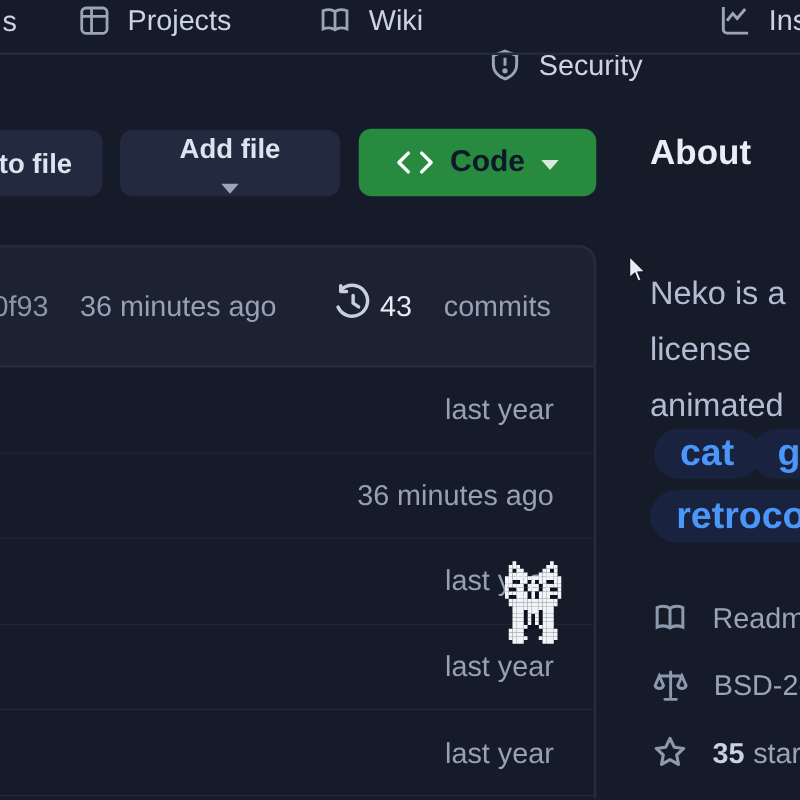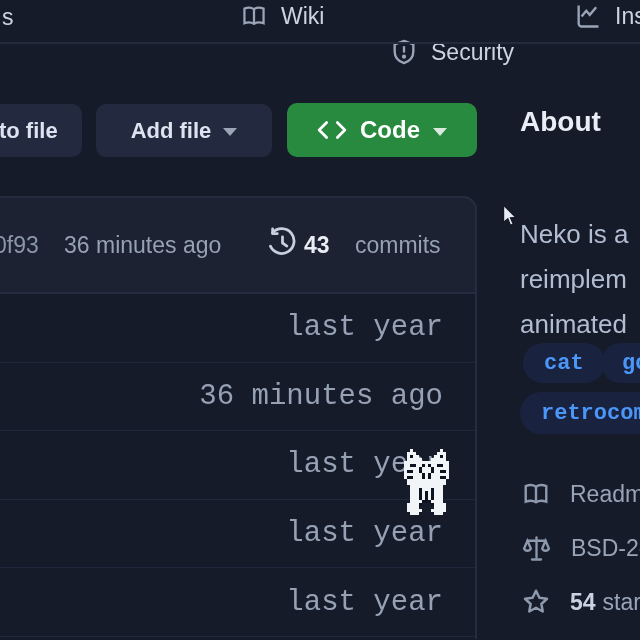--- a/index.html
+++ b/index.html
@@ -17,59 +17,59 @@
   .nav-item svg{flex:0 0 auto;}
   #nav-partial{position:absolute;left:2px;top:1px;font-size:23px;color:#ccd4e1;height:32px;display:flex;align-items:center;}
   #nav-divider{position:absolute;left:0;top:42px;width:640px;height:2px;background:#232a3c;}
   
   .btn{
     position:absolute;top:104px;height:53px;border-radius:10px;background:#232a40;
     color:#dde4ef;font-size:22px;font-weight:600;display:flex;align-items:center;
     justify-content:center;gap:12px;box-sizing:border-box;white-space:nowrap;
   }
   #btn-goto{left:-62px;width:144px;}
-  #btn-addfile{left:96px;width:176px;}
+  #btn-addfile{left:96px;width:176px;flex-direction:column;}
   .caret{width:0;height:0;border-left:7px solid transparent;border-right:7px solid transparent;
     border-top:8px solid #9aa5b8;margin-top:3px;}
   #btn-code{
     position:absolute;left:287px;top:103px;width:190px;height:54px;border-radius:10px;
-    background:#278a3e;color:#ffffff;font-size:24px;font-weight:600;
+    background:#278a3e;color:#0f172a;font-size:24px;font-weight:600;
     display:flex;align-items:center;justify-content:center;gap:13px;white-space:nowrap;
   }
   #btn-code .caret{border-top-color:#d9e9de;border-left-width:7px;border-right-width:7px;}
   
   #commit-bar{
     position:absolute;left:-20px;top:196px;width:497px;height:98px;box-sizing:border-box;
     background:#1c2231;border:2px solid #252c3f;border-top-right-radius:14px;
   }
   #commit-bar .v-center{position:absolute;top:50%;transform:translateY(-50%);white-space:nowrap;}
   #commit-hash{left:12px;color:#8b96a9;font-size:23px;}
   #commit-time{left:82px;color:#96a1b4;font-size:23px;}
   #history-icon{left:284px;color:#c7d0dd;}
-  #commit-count{left:322px;color:#e8edf4;font-size:23px;font-weight:700;}
+  #commit-count{left:322px;color:#e8edf4;font-size:23px;font-weight:400;}
   #commit-label{left:373px;color:#96a1b4;font-size:23px;}
   
   #file-table{
     position:absolute;left:-20px;top:294px;width:497px;height:345px;box-sizing:border-box;
     border-right:2px solid #252c3f;
   }
   .file-row{
     height:68.6px;box-sizing:border-box;border-bottom:1.5px solid #20273a;
     display:flex;align-items:center;justify-content:flex-end;padding-right:32px;
     cursor:pointer;
   }
-  .file-row .row-time{color:#96a1b4;font-size:29px;white-space:nowrap;font-family:Liberation Mono, monospace;}
+  .file-row .row-time{color:#96a1b4;font-size:23px;white-space:nowrap;}
   
   #about-title{position:absolute;left:520px;top:106px;font-size:28px;font-weight:700;color:#e9eef6;white-space:nowrap;}
   #about-desc{position:absolute;left:520px;top:176px;font-size:26px;line-height:45px;color:#b2bdd1;margin-top:36px;}
   #about-desc div{white-space:nowrap;}
   .topic{
     position:absolute;height:40px;border-radius:21px;background:#19233f;color:#4b96f9;
-    font-size:22px;font-weight:600;display:flex;align-items:center;padding:0 21px;
-    white-space:nowrap;cursor:pointer;font-family:Liberation Mono, monospace;
+    font-size:30px;font-weight:600;display:flex;align-items:center;padding:0 21px;
+    white-space:nowrap;cursor:pointer;
   }
   #topic-cat{left:523px;top:343px;}
   #topic-go{left:601px;top:343px;}
   #topic-retro{left:520px;top:392px;height:42px;border-radius:22px;}
   .meta-row{
     position:absolute;left:521px;height:32px;display:flex;align-items:center;gap:19px;
     color:#99a4b7;font-size:23px;white-space:nowrap;cursor:pointer;
   }
   .meta-row svg{color:#8d99ac;flex:0 0 auto;}
   #meta-readme{top:478px;}
@@ -80,22 +80,30 @@
   #neko-sprite{position:absolute;left:404px;top:449px;width:3px;height:3px;z-index:5;}
   #mouse-cursor{position:absolute;left:502px;top:204px;z-index:6;}
 </style>
 </head>
 <body>
 
 <div id="stage">
 
   <div id="nav-partial">s</div>
 
-
-  <div class="nav-item" style="left:240px;">
+  <div class="nav-item" style="left:62px;">
+    <svg width="27" height="27" viewBox="0 0 24 24" fill="none" stroke="#9aa5b8" stroke-width="2">
+      <rect x="3" y="3" width="18" height="18" rx="3"></rect>
+      <line x1="3" y1="9" x2="21" y2="9"></line>
+      <line x1="10" y1="3" x2="10" y2="21"></line>
+    </svg>
+    <span>Projects</span>
+  </div>
+
+  <div class="nav-item" style="left:254px;">
     <svg width="28" height="27" viewBox="0 0 24 24" fill="none" stroke="#9aa5b8" stroke-width="2">
       <path d="M12 5.5C9.5 3.8 6.5 3.8 3.5 5v13c3-1.2 6-1.2 8.5.5 2.5-1.7 5.5-1.7 8.5-.5V5c-3-1.2-6-1.2-8.5.5z"></path>
       <line x1="12" y1="5.5" x2="12" y2="18.5"></line>
     </svg>
     <span>Wiki</span>
   </div>
 
   <div class="nav-item" style="left:390px;margin-top:36px;">
     <svg width="28" height="28" viewBox="0 0 24 24" fill="none" stroke="#9aa5b8" stroke-width="2">
       <path d="M12 2.5l8 3v6c0 5-3.5 8.5-8 10-4.5-1.5-8-5-8-10v-6z"></path>
@@ -162,21 +170,21 @@
       </div>
     <div class="file-row">
         <span class="row-time">last year</span>
       </div>
   </div>
 
   <div id="about-title">About</div>
 
   <div id="about-desc">
     <div>Neko is a</div>
-    <div>reimplem</div>
+    <div>license</div>
     <div>animated</div>
   </div>
 
   <div class="topic" id="topic-cat">cat</div>
   <div class="topic" id="topic-go">go</div>
   <div class="topic" id="topic-retro">retrocomputing</div>
 
   <div class="meta-row" id="meta-readme">
     <svg width="30" height="29" viewBox="0 0 24 24" fill="none" stroke="currentColor" stroke-width="2">
       <path d="M12 5.5C9.5 3.8 6.5 3.8 3.5 5v13c3-1.2 6-1.2 8.5.5 2.5-1.7 5.5-1.7 8.5-.5V5c-3-1.2-6-1.2-8.5.5z"></path>
@@ -193,21 +201,21 @@
       <path d="M19 6l-2.6 6a2.8 2.8 0 0 0 5.2 0z"></path>
       <line x1="8.5" y1="20.5" x2="15.5" y2="20.5"></line>
     </svg>
     <span>BSD-2-Clause license</span>
   </div>
 
   <div class="meta-row" id="meta-stars">
     <svg width="30" height="30" viewBox="0 0 24 24" fill="none" stroke="currentColor" stroke-width="2" stroke-linejoin="round">
       <path d="M12 3l2.7 5.6 6.1.8-4.5 4.2 1.1 6-5.4-3-5.4 3 1.1-6L3.2 9.4l6.1-.8z"></path>
     </svg>
-    <span><span id="stars-count">54</span><span>stars</span></span>
+    <span><span id="stars-count">35</span><span>stars</span></span>
   </div>
 
   <div id="neko-sprite" style="width: 3px; height: 3px; box-shadow: rgb(242, 245, 248) 6px 0px 0px 0px, rgb(242, 245, 248) 36px 0px 0px 0px, rgb(242, 245, 248) 3px 3px 0px 0px, rgb(242, 245, 248) 6px 3px 0px 0px, rgb(242, 245, 248) 9px 3px 0px 0px, rgb(242, 245, 248) 33px 3px 0px 0px, rgb(242, 245, 248) 36px 3px 0px 0px, rgb(242, 245, 248) 39px 3px 0px 0px, rgb(242, 245, 248) 3px 6px 0px 0px, rgb(13, 18, 32) 6px 6px 0px 0px, rgb(242, 245, 248) 9px 6px 0px 0px, rgb(242, 245, 248) 12px 6px 0px 0px, rgb(242, 245, 248) 30px 6px 0px 0px, rgb(242, 245, 248) 33px 6px 0px 0px, rgb(13, 18, 32) 36px 6px 0px 0px, rgb(242, 245, 248) 39px 6px 0px 0px, rgb(242, 245, 248) 3px 9px 0px 0px, rgb(242, 245, 248) 6px 9px 0px 0px, rgb(242, 245, 248) 9px 9px 0px 0px, rgb(242, 245, 248) 12px 9px 0px 0px, rgb(242, 245, 248) 15px 9px 0px 0px, rgb(242, 245, 248) 27px 9px 0px 0px, rgb(242, 245, 248) 30px 9px 0px 0px, rgb(242, 245, 248) 33px 9px 0px 0px, rgb(242, 245, 248) 36px 9px 0px 0px, rgb(242, 245, 248) 39px 9px 0px 0px, rgb(242, 245, 248) 0px 12px 0px 0px, rgb(242, 245, 248) 3px 12px 0px 0px, rgb(242, 245, 248) 6px 12px 0px 0px, rgb(242, 245, 248) 9px 12px 0px 0px, rgb(242, 245, 248) 12px 12px 0px 0px, rgb(242, 245, 248) 15px 12px 0px 0px, rgb(242, 245, 248) 18px 12px 0px 0px, rgb(242, 245, 248) 21px 12px 0px 0px, rgb(242, 245, 248) 24px 12px 0px 0px, rgb(242, 245, 248) 27px 12px 0px 0px, rgb(242, 245, 248) 30px 12px 0px 0px, rgb(242, 245, 248) 33px 12px 0px 0px, rgb(242, 245, 248) 36px 12px 0px 0px, rgb(242, 245, 248) 39px 12px 0px 0px, rgb(242, 245, 248) 42px 12px 0px 0px, rgb(242, 245, 248) 0px 15px 0px 0px, rgb(242, 245, 248) 3px 15px 0px 0px, rgb(13, 18, 32) 6px 15px 0px 0px, rgb(13, 18, 32) 9px 15px 0px 0px, rgb(242, 245, 248) 12px 15px 0px 0px, rgb(242, 245, 248) 15px 15px 0px 0px, rgb(13, 18, 32) 18px 15px 0px 0px, rgb(242, 245, 248) 21px 15px 0px 0px, rgb(13, 18, 32) 24px 15px 0px 0px, rgb(242, 245, 248) 27px 15px 0px 0px, rgb(242, 245, 248) 30px 15px 0px 0px, rgb(13, 18, 32) 33px 15px 0px 0px, rgb(13, 18, 32) 36px 15px 0px 0px, rgb(242, 245, 248) 39px 15px 0px 0px, rgb(242, 245, 248) 42px 15px 0px 0px, rgb(242, 245, 248) 0px 18px 0px 0px, rgb(242, 245, 248) 3px 18px 0px 0px, rgb(242, 245, 248) 6px 18px 0px 0px, rgb(242, 245, 248) 9px 18px 0px 0px, rgb(242, 245, 248) 12px 18px 0px 0px, rgb(13, 18, 32) 15px 18px 0px 0px, rgb(242, 245, 248) 18px 18px 0px 0px, rgb(242, 245, 248) 21px 18px 0px 0px, rgb(242, 245, 248) 24px 18px 0px 0px, rgb(13, 18, 32) 27px 18px 0px 0px, rgb(242, 245, 248) 30px 18px 0px 0px, rgb(242, 245, 248) 33px 18px 0px 0px, rgb(242, 245, 248) 36px 18px 0px 0px, rgb(242, 245, 248) 39px 18px 0px 0px, rgb(242, 245, 248) 42px 18px 0px 0px, rgb(242, 245, 248) 0px 21px 0px 0px, rgb(13, 18, 32) 3px 21px 0px 0px, rgb(13, 18, 32) 6px 21px 0px 0px, rgb(242, 245, 248) 9px 21px 0px 0px, rgb(242, 245, 248) 12px 21px 0px 0px, rgb(13, 18, 32) 15px 21px 0px 0px, rgb(242, 245, 248) 18px 21px 0px 0px, rgb(242, 245, 248) 21px 21px 0px 0px, rgb(242, 245, 248) 24px 21px 0px 0px, rgb(13, 18, 32) 27px 21px 0px 0px, rgb(242, 245, 248) 30px 21px 0px 0px, rgb(242, 245, 248) 33px 21px 0px 0px, rgb(13, 18, 32) 36px 21px 0px 0px, rgb(13, 18, 32) 39px 21px 0px 0px, rgb(242, 245, 248) 42px 21px 0px 0px, rgb(242, 245, 248) 0px 24px 0px 0px, rgb(242, 245, 248) 3px 24px 0px 0px, rgb(242, 245, 248) 6px 24px 0px 0px, rgb(242, 245, 248) 9px 24px 0px 0px, rgb(242, 245, 248) 12px 24px 0px 0px, rgb(242, 245, 248) 15px 24px 0px 0px, rgb(13, 18, 32) 18px 24px 0px 0px, rgb(242, 245, 248) 21px 24px 0px 0px, rgb(13, 18, 32) 24px 24px 0px 0px, rgb(242, 245, 248) 27px 24px 0px 0px, rgb(242, 245, 248) 30px 24px 0px 0px, rgb(242, 245, 248) 33px 24px 0px 0px, rgb(242, 245, 248) 36px 24px 0px 0px, rgb(242, 245, 248) 39px 24px 0px 0px, rgb(242, 245, 248) 42px 24px 0px 0px, rgb(242, 245, 248) 0px 27px 0px 0px, rgb(13, 18, 32) 3px 27px 0px 0px, rgb(13, 18, 32) 6px 27px 0px 0px, rgb(242, 245, 248) 9px 27px 0px 0px, rgb(242, 245, 248) 12px 27px 0px 0px, rgb(242, 245, 248) 15px 27px 0px 0px, rgb(13, 18, 32) 18px 27px 0px 0px, rgb(242, 245, 248) 21px 27px 0px 0px, rgb(13, 18, 32) 24px 27px 0px 0px, rgb(242, 245, 248) 27px 27px 0px 0px, rgb(242, 245, 248) 30px 27px 0px 0px, rgb(242, 245, 248) 33px 27px 0px 0px, rgb(13, 18, 32) 36px 27px 0px 0px, rgb(13, 18, 32) 39px 27px 0px 0px, rgb(242, 245, 248) 42px 27px 0px 0px, rgb(242, 245, 248) 3px 30px 0px 0px, rgb(242, 245, 248) 6px 30px 0px 0px, rgb(242, 245, 248) 9px 30px 0px 0px, rgb(242, 245, 248) 12px 30px 0px 0px, rgb(242, 245, 248) 15px 30px 0px 0px, rgb(242, 245, 248) 18px 30px 0px 0px, rgb(242, 245, 248) 21px 30px 0px 0px, rgb(242, 245, 248) 24px 30px 0px 0px, rgb(242, 245, 248) 27px 30px 0px 0px, rgb(242, 245, 248) 30px 30px 0px 0px, rgb(242, 245, 248) 33px 30px 0px 0px, rgb(242, 245, 248) 36px 30px 0px 0px, rgb(242, 245, 248) 39px 30px 0px 0px, rgb(242, 245, 248) 3px 33px 0px 0px, rgb(242, 245, 248) 6px 33px 0px 0px, rgb(242, 245, 248) 9px 33px 0px 0px, rgb(242, 245, 248) 12px 33px 0px 0px, rgb(242, 245, 248) 15px 33px 0px 0px, rgb(242, 245, 248) 18px 33px 0px 0px, rgb(242, 245, 248) 21px 33px 0px 0px, rgb(242, 245, 248) 24px 33px 0px 0px, rgb(242, 245, 248) 27px 33px 0px 0px, rgb(242, 245, 248) 30px 33px 0px 0px, rgb(242, 245, 248) 33px 33px 0px 0px, rgb(242, 245, 248) 36px 33px 0px 0px, rgb(242, 245, 248) 39px 33px 0px 0px, rgb(242, 245, 248) 6px 36px 0px 0px, rgb(242, 245, 248) 9px 36px 0px 0px, rgb(242, 245, 248) 12px 36px 0px 0px, rgb(242, 245, 248) 15px 36px 0px 0px, rgb(242, 245, 248) 18px 36px 0px 0px, rgb(242, 245, 248) 21px 36px 0px 0px, rgb(242, 245, 248) 24px 36px 0px 0px, rgb(242, 245, 248) 27px 36px 0px 0px, rgb(242, 245, 248) 30px 36px 0px 0px, rgb(242, 245, 248) 33px 36px 0px 0px, rgb(242, 245, 248) 36px 36px 0px 0px, rgb(242, 245, 248) 6px 39px 0px 0px, rgb(242, 245, 248) 9px 39px 0px 0px, rgb(242, 245, 248) 12px 39px 0px 0px, rgb(13, 18, 32) 15px 39px 0px 0px, rgb(242, 245, 248) 18px 39px 0px 0px, rgb(242, 245, 248) 21px 39px 0px 0px, rgb(242, 245, 248) 24px 39px 0px 0px, rgb(13, 18, 32) 27px 39px 0px 0px, rgb(242, 245, 248) 30px 39px 0px 0px, rgb(242, 245, 248) 33px 39px 0px 0px, rgb(242, 245, 248) 36px 39px 0px 0px, rgb(242, 245, 248) 6px 42px 0px 0px, rgb(242, 245, 248) 9px 42px 0px 0px, rgb(242, 245, 248) 12px 42px 0px 0px, rgb(13, 18, 32) 15px 42px 0px 0px, rgb(242, 245, 248) 18px 42px 0px 0px, rgb(13, 18, 32) 21px 42px 0px 0px, rgb(242, 245, 248) 24px 42px 0px 0px, rgb(13, 18, 32) 27px 42px 0px 0px, rgb(242, 245, 248) 30px 42px 0px 0px, rgb(242, 245, 248) 33px 42px 0px 0px, rgb(242, 245, 248) 36px 42px 0px 0px, rgb(242, 245, 248) 6px 45px 0px 0px, rgb(242, 245, 248) 9px 45px 0px 0px, rgb(242, 245, 248) 12px 45px 0px 0px, rgb(13, 18, 32) 15px 45px 0px 0px, rgb(242, 245, 248) 18px 45px 0px 0px, rgb(13, 18, 32) 21px 45px 0px 0px, rgb(242, 245, 248) 24px 45px 0px 0px, rgb(13, 18, 32) 27px 45px 0px 0px, rgb(242, 245, 248) 30px 45px 0px 0px, rgb(242, 245, 248) 33px 45px 0px 0px, rgb(242, 245, 248) 36px 45px 0px 0px, rgb(242, 245, 248) 6px 48px 0px 0px, rgb(242, 245, 248) 9px 48px 0px 0px, rgb(242, 245, 248) 12px 48px 0px 0px, rgb(13, 18, 32) 15px 48px 0px 0px, rgb(242, 245, 248) 18px 48px 0px 0px, rgb(13, 18, 32) 21px 48px 0px 0px, rgb(242, 245, 248) 24px 48px 0px 0px, rgb(13, 18, 32) 27px 48px 0px 0px, rgb(242, 245, 248) 30px 48px 0px 0px, rgb(242, 245, 248) 33px 48px 0px 0px, rgb(242, 245, 248) 36px 48px 0px 0px, rgb(242, 245, 248) 6px 51px 0px 0px, rgb(242, 245, 248) 9px 51px 0px 0px, rgb(242, 245, 248) 12px 51px 0px 0px, rgb(242, 245, 248) 15px 51px 0px 0px, rgb(13, 18, 32) 18px 51px 0px 0px, rgb(13, 18, 32) 21px 51px 0px 0px, rgb(13, 18, 32) 24px 51px 0px 0px, rgb(242, 245, 248) 27px 51px 0px 0px, rgb(242, 245, 248) 30px 51px 0px 0px, rgb(242, 245, 248) 33px 51px 0px 0px, rgb(242, 245, 248) 36px 51px 0px 0px, rgb(242, 245, 248) 3px 54px 0px 0px, rgb(242, 245, 248) 6px 54px 0px 0px, rgb(242, 245, 248) 9px 54px 0px 0px, rgb(242, 245, 248) 12px 54px 0px 0px, rgb(13, 18, 32) 15px 54px 0px 0px, rgb(13, 18, 32) 27px 54px 0px 0px, rgb(242, 245, 248) 30px 54px 0px 0px, rgb(242, 245, 248) 33px 54px 0px 0px, rgb(242, 245, 248) 36px 54px 0px 0px, rgb(242, 245, 248) 39px 54px 0px 0px, rgb(242, 245, 248) 3px 57px 0px 0px, rgb(242, 245, 248) 6px 57px 0px 0px, rgb(242, 245, 248) 9px 57px 0px 0px, rgb(242, 245, 248) 12px 57px 0px 0px, rgb(242, 245, 248) 30px 57px 0px 0px, rgb(242, 245, 248) 33px 57px 0px 0px, rgb(242, 245, 248) 36px 57px 0px 0px, rgb(242, 245, 248) 39px 57px 0px 0px, rgb(242, 245, 248) 3px 60px 0px 0px, rgb(242, 245, 248) 6px 60px 0px 0px, rgb(242, 245, 248) 9px 60px 0px 0px, rgb(242, 245, 248) 12px 60px 0px 0px, rgb(242, 245, 248) 15px 60px 0px 0px, rgb(242, 245, 248) 27px 60px 0px 0px, rgb(242, 245, 248) 30px 60px 0px 0px, rgb(242, 245, 248) 33px 60px 0px 0px, rgb(242, 245, 248) 36px 60px 0px 0px, rgb(242, 245, 248) 39px 60px 0px 0px, rgb(242, 245, 248) 6px 63px 0px 0px, rgb(242, 245, 248) 9px 63px 0px 0px, rgb(242, 245, 248) 12px 63px 0px 0px, rgb(242, 245, 248) 30px 63px 0px 0px, rgb(242, 245, 248) 33px 63px 0px 0px, rgb(242, 245, 248) 36px 63px 0px 0px;"></div>
 
   <svg id="mouse-cursor" width="17" height="25" viewBox="0 0 17 25">
     <path d="M1.5 1 L1.5 18.5 L5.8 14.8 L8.4 21.3 L11.2 20.1 L8.6 13.8 L14 13.4 Z" fill="#e8ecf2" stroke="#141925" stroke-width="1.4"></path>
   </svg>
 
 </div>
 

